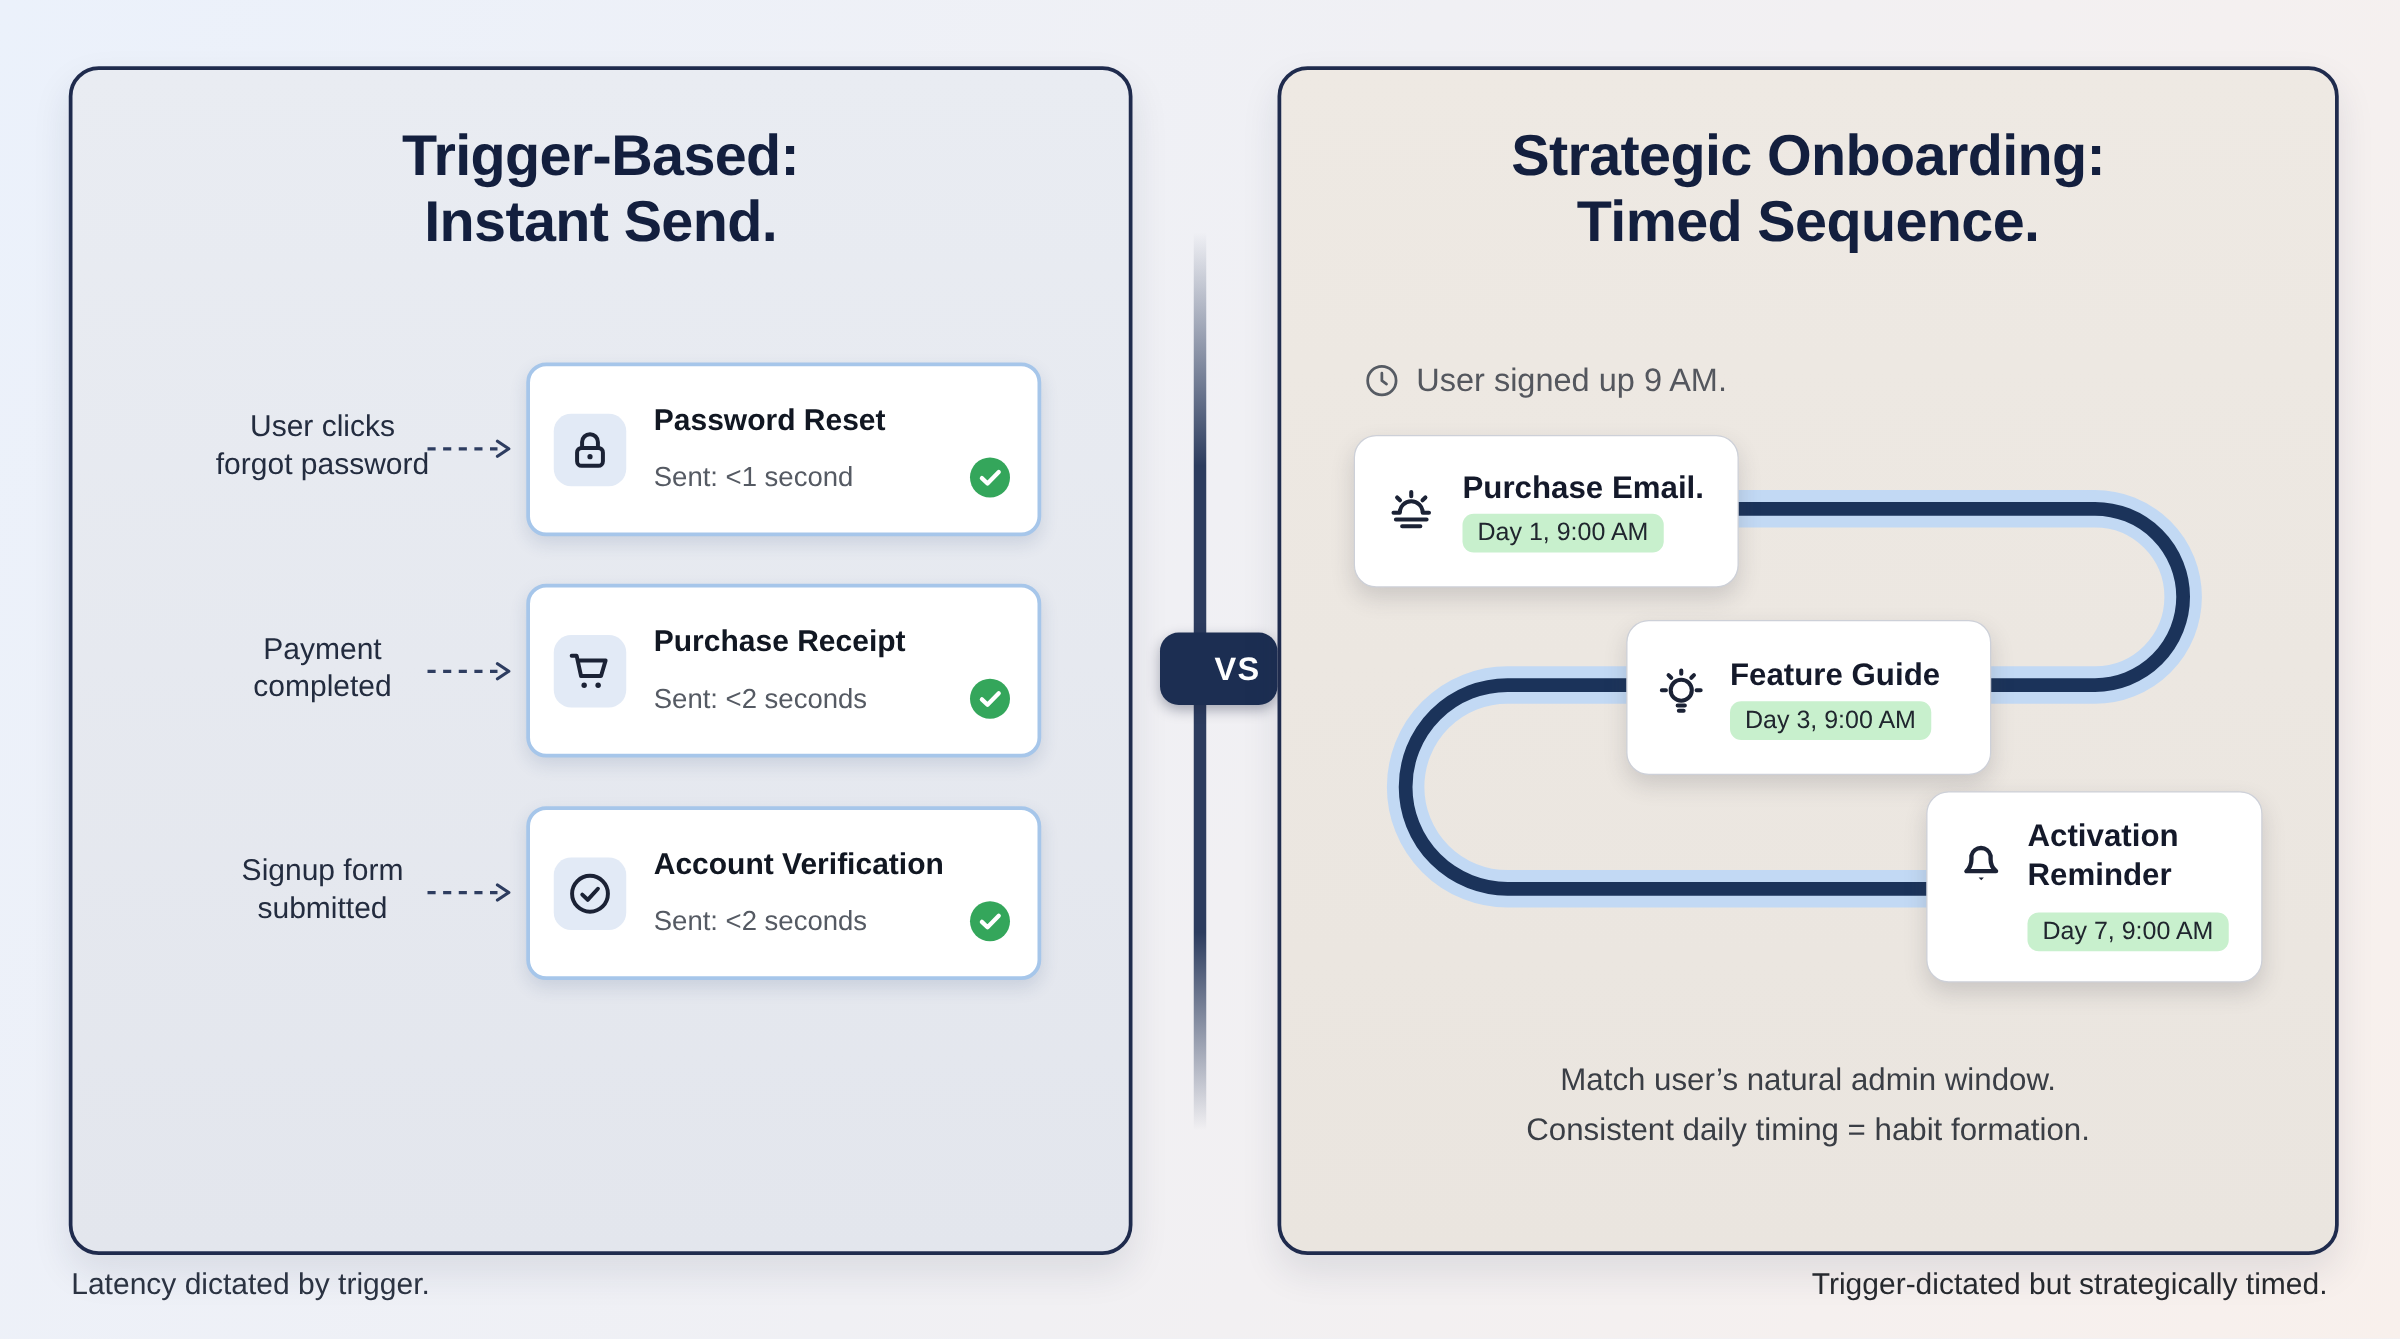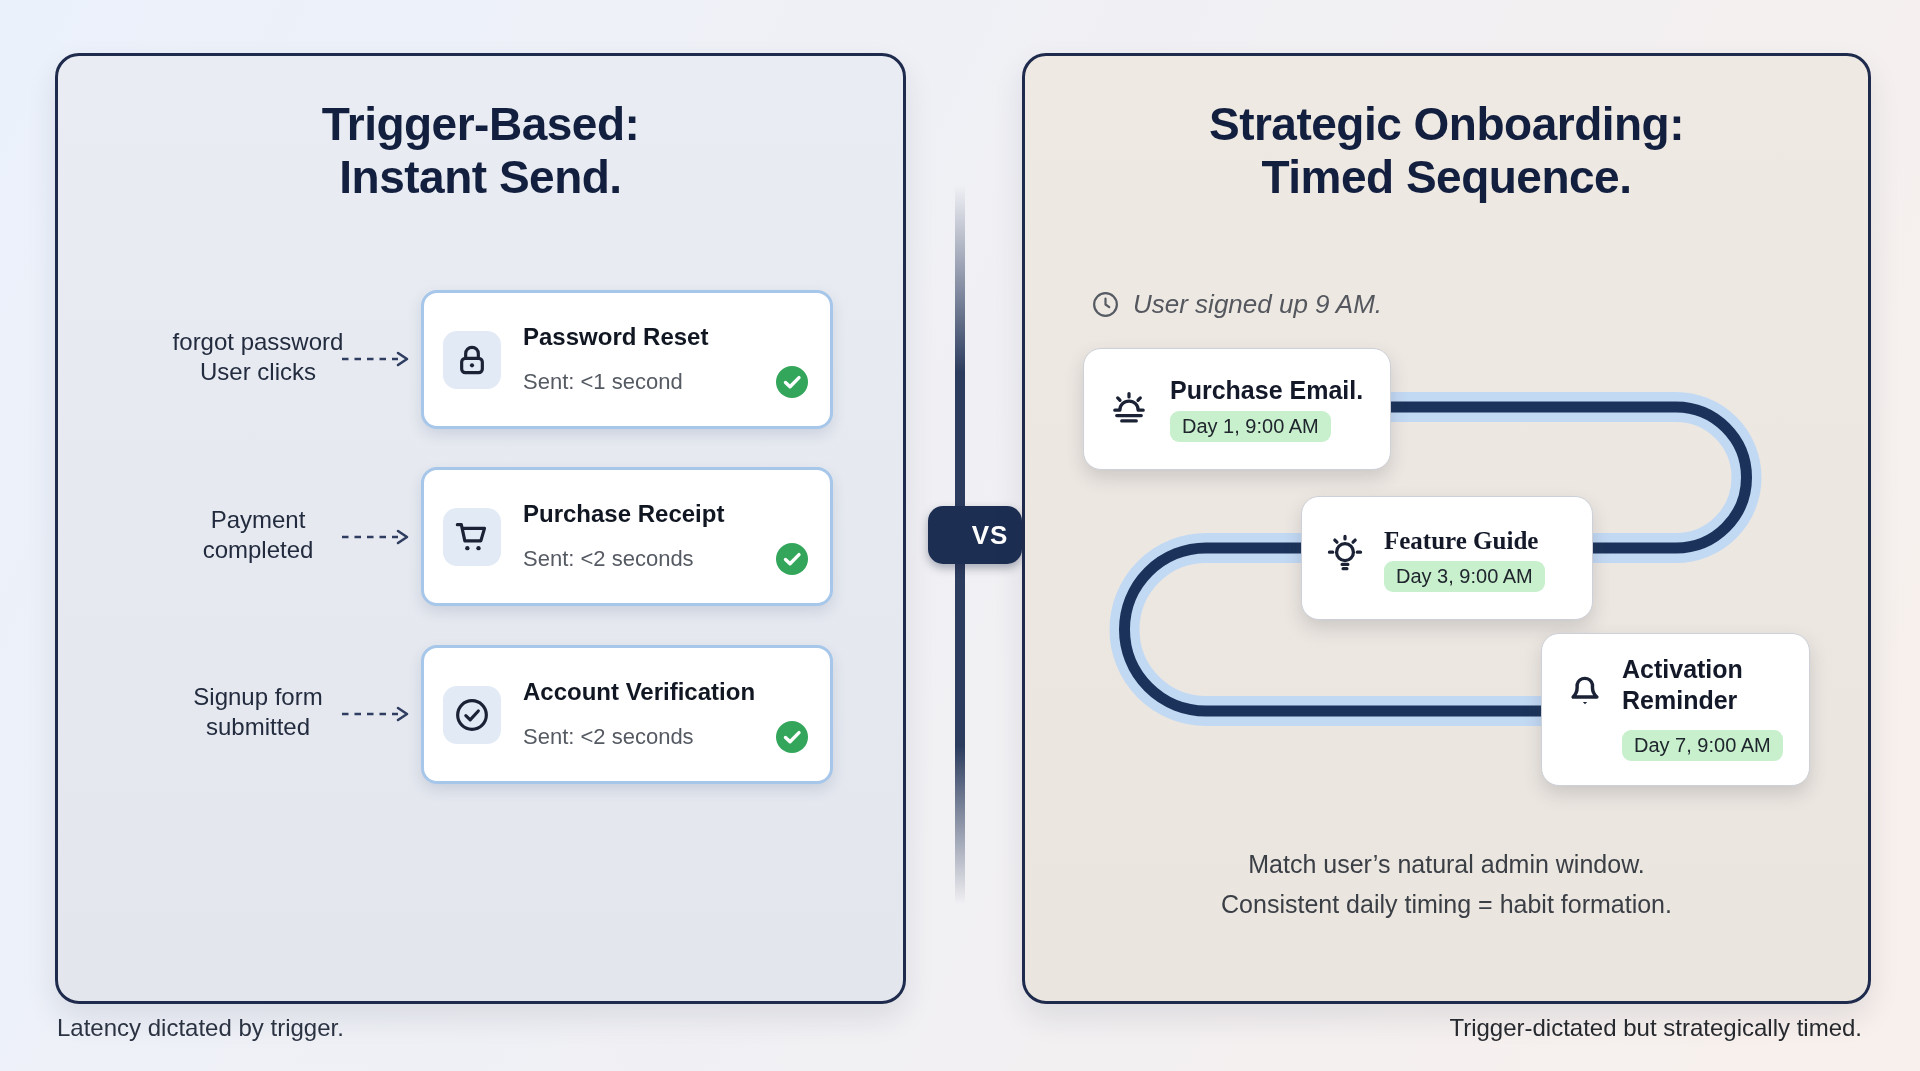--- a/index.html
+++ b/index.html
@@ -37,21 +37,21 @@
 
   
   .divider{position:absolute;left:955px;top:186px;width:10px;height:718px;
     background:linear-gradient(180deg,rgba(44,60,94,0) 0%,#2c3c5e 26%,#2c3c5e 78%,rgba(44,60,94,0) 100%);}
   .vs-badge{position:absolute;left:928px;top:506px;width:64px;height:58px;background:#1c2e52;
     border-radius:15px;display:flex;align-items:center;justify-content:center;
     color:#ffffff;font-size:26px;font-weight:bold;letter-spacing:1px;
     box-shadow:0 4px 10px rgba(20,30,60,.35);padding-left:30px;}
 
   
-  .signup-row{position:absolute;left:65px;top:233px;display:flex;align-items:flex-end;gap:12px;font-style:italic;}
+  .signup-row{position:absolute;left:65px;top:233px;display:flex;align-items:flex-end;gap:12px;}
   .signup-row .txt{font-size:26px;color:#54575e;}
   .snake{position:absolute;left:0;top:0;}
 
   .scard{position:absolute;background:#ffffff;border:1.5px solid #cdd0d8;border-radius:18px;
     box-sizing:border-box;box-shadow:0 8px 18px rgba(60,60,70,.18);}
   .scard .s-icon{position:absolute;}
   .scard .s-title{position:absolute;font-size:25px;font-weight:bold;color:#14192a;line-height:31px;}
   .pill{position:absolute;background:#c8f0cd;color:#20262e;font-size:20px;
     padding:4px 12px;border-radius:9px;white-space:nowrap;}
 
@@ -69,22 +69,22 @@
 
 <div class="stage">
 
   <div class="panel panel-left">
     <div class="panel-title">
       <div>Trigger-Based:</div>
       <div>Instant Send.</div>
     </div>
 
     <div class="trigger-label" style="left:60px;top:271px;">
+      <div>User clicks</div>
       <div>forgot password</div>
-      <div>User clicks</div>
     </div>
     <svg class="arrow" style="left:282px;top:295px;" viewBox="0 0 78 16">
       <line x1="2" y1="8" x2="58" y2="8" stroke="#2e3d60" stroke-width="2.6" stroke-dasharray="6.5 6"></line>
       <polyline points="58 2,67 8,58 14" fill="none" stroke="#2e3d60" stroke-width="2.6" stroke-linecap="round" stroke-linejoin="round"></polyline>
     </svg>
     <div class="tcard" style="top:234px;">
       <div class="tile">
         <svg width="40" height="40" viewBox="0 0 24 24">
           <path d="M8.2 11 V8.2 a3.8 3.8 0 0 1 7.6 0 V11" fill="none" stroke="#1b2235" stroke-width="1.9"></path>
           <rect x="5.8" y="11" width="12.4" height="8.6" rx="2.2" fill="none" stroke="#1b2235" stroke-width="1.9"></rect>
@@ -181,21 +181,21 @@
       <div class="s-title" style="left:86px;top:26px;">Purchase Email.</div>
       <div class="pill" style="left:86px;top:62px;">Day 1, 9:00 AM</div>
     </div>
 
     <div class="scard card-feature">
       <svg class="s-icon" style="left:20px;top:36px;" width="46" height="46" viewBox="0 0 24 24">
         <circle cx="12" cy="10" r="4.4" fill="none" stroke="#1b2235" stroke-width="1.7"></circle>
         <path d="M10.5 16.4 h3 M11 18.6 h2" stroke="#1b2235" stroke-width="1.7" stroke-linecap="round"></path>
         <path d="M12 3.1 V1.8 M5.6 10 H3.9 M20.1 10 H18.4 M7.8 4.8 L6.7 3.7 M16.2 4.8 L17.3 3.7" stroke="#1b2235" stroke-width="1.7" stroke-linecap="round"></path>
       </svg>
-      <div class="s-title" style="left:82px;top:28px;font-family:Liberation Serif, serif;">Feature Guide</div>
+      <div class="s-title" style="left:82px;top:28px;">Feature Guide</div>
       <div class="pill" style="left:82px;top:64px;">Day 3, 9:00 AM</div>
     </div>
 
     <div class="scard card-activation">
       <svg class="s-icon" style="left:20px;top:30px;" width="46" height="46" viewBox="0 0 24 24">
         <path d="M5.8 17.2 h12.4 c-1.6 -1.3 -2.3 -3 -2.3 -4.9 v-1.6 a4.1 4.1 0 0 0 -8 0 v1.6 c0 1.9 -.7 3.6 -2.1 4.9 z" fill="none" stroke="#1b2235" stroke-width="1.8" stroke-linejoin="round"></path>
         <path d="M10.9 19.8 L13.1 19.8 L12 21 z" fill="#1b2235"></path>
       </svg>
       <div class="s-title" style="left:80px;top:20px;width:170px;">Activation Reminder</div>
       <div class="pill" style="left:80px;top:96px;">Day 7, 9:00 AM</div>

